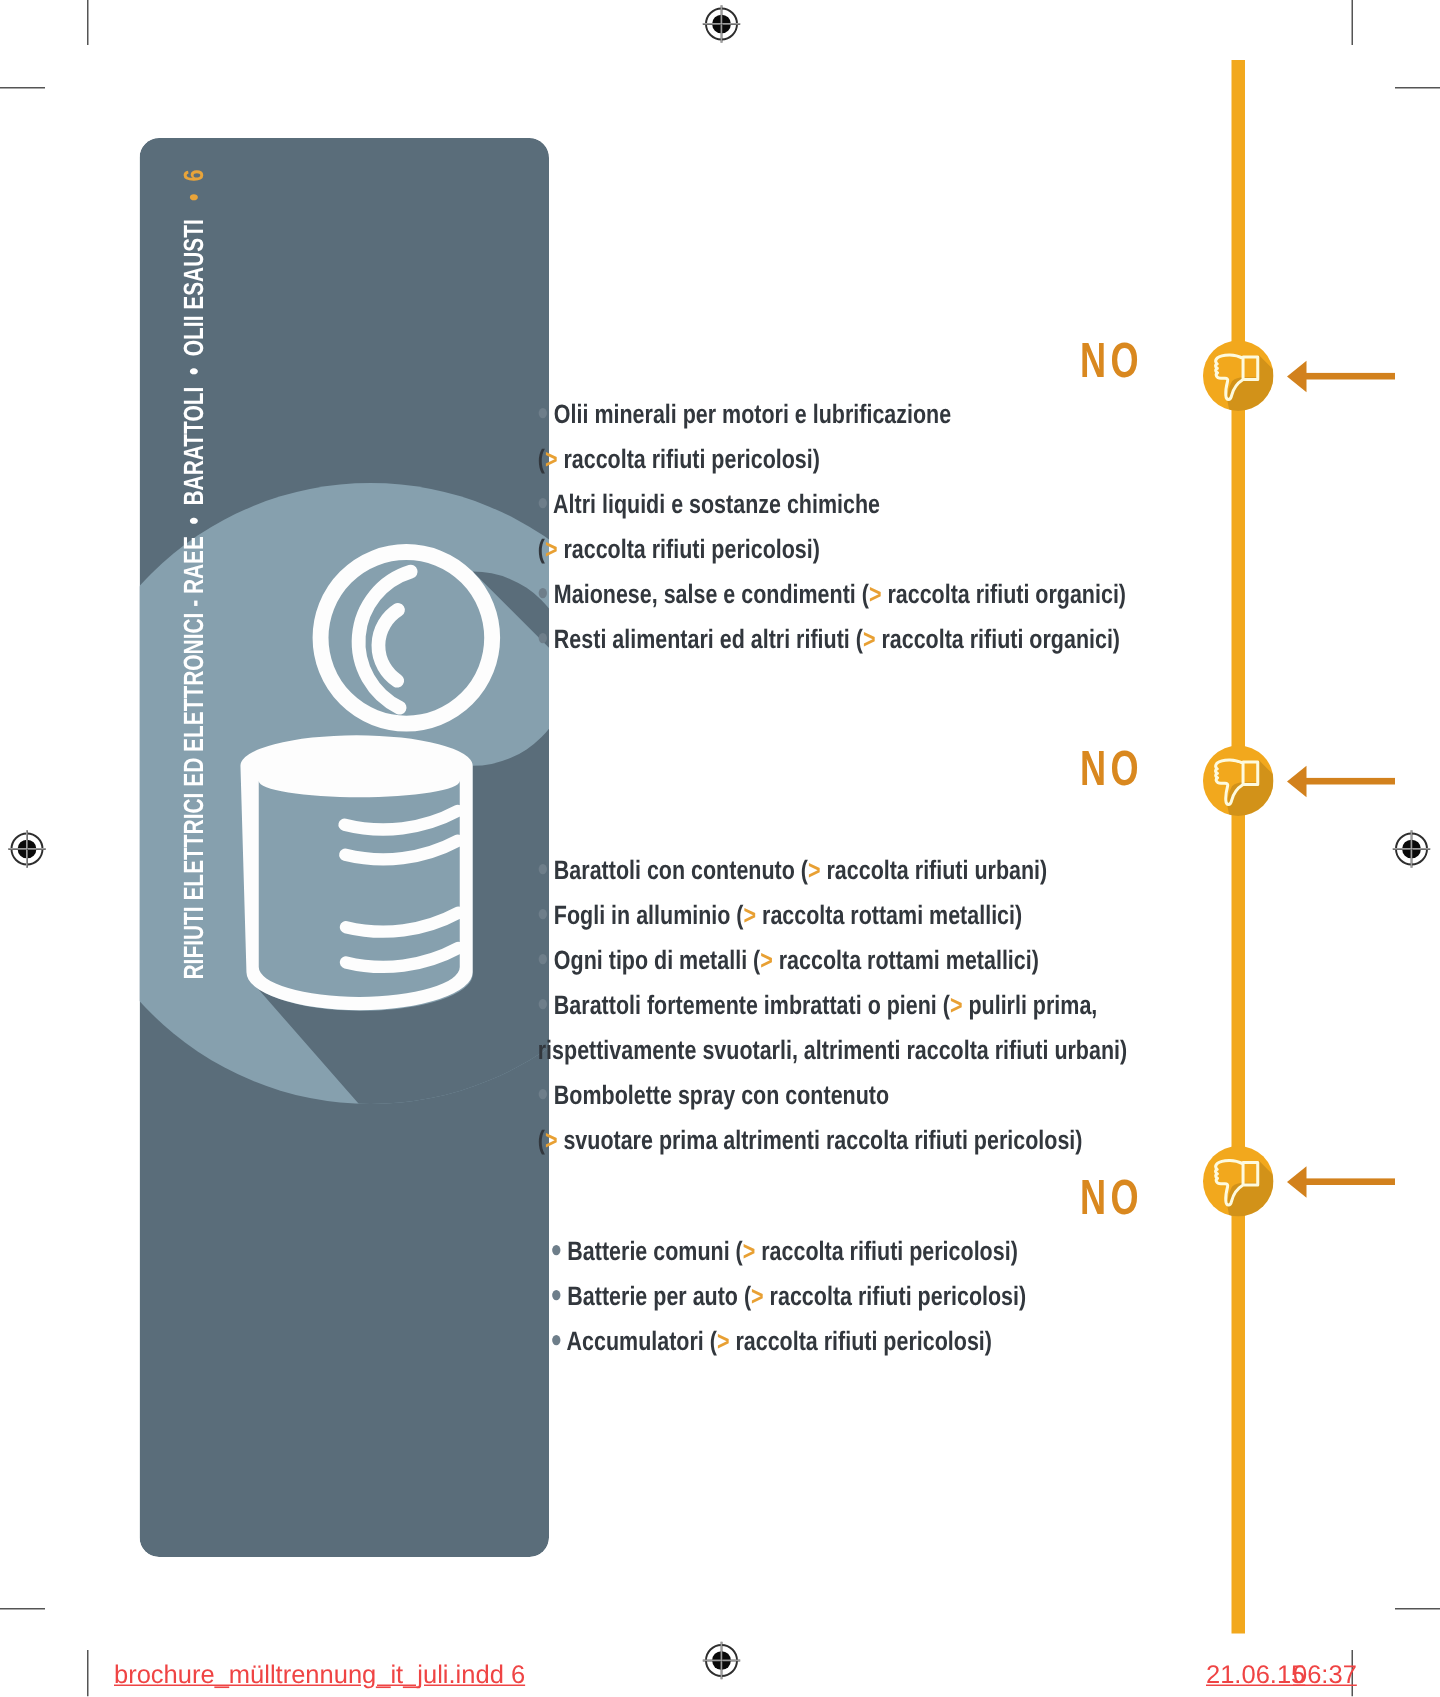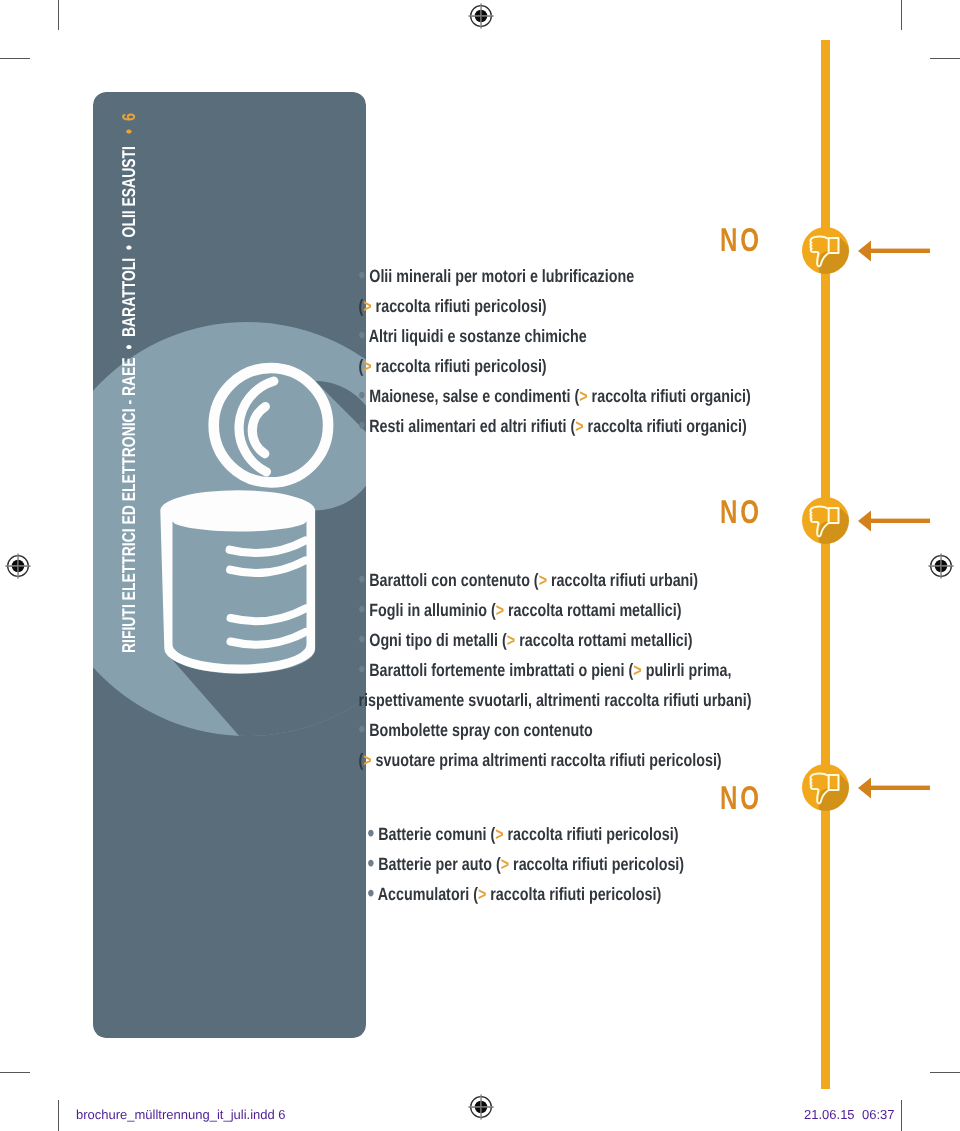--- a/index.html
+++ b/index.html
@@ -38,21 +38,21 @@
   .no{position:absolute;color:#d9881f;font-weight:bold;font-size:33px;
       letter-spacing:4px;white-space:nowrap;
       transform-origin:100% 50%;transform:scaleX(.73);}
   .lines{position:absolute;text-align:left;color:#32373d;font-size:17.8px;
          line-height:30px;white-space:nowrap;font-weight:bold;}
   .ln{display:block;transform-origin:100% 50%;transform:scaleX(.805);}
   .amber{color:#e8a033;}
   .bullet{color:#6e7e8a;font-size:24px;line-height:0;vertical-align:-1px;}
 
   
-  .foot{position:absolute;font-size:13px;color:#4c1d95;white-space:nowrap;}
+  .foot{position:absolute;font-size:17px;color:#ef4444;white-space:nowrap;text-decoration:underline;}
 </style>
 </head>
 <body>
 
 <div class="page">
 
   <div class="cmark v" style="left:58px;top:0;height:30px"></div>
   <div class="cmark h" style="left:0;top:58px;width:30px"></div>
   <div class="cmark v" style="left:901px;top:0;height:30px"></div>
   <div class="cmark h" style="left:930px;top:58px;width:30px"></div>

